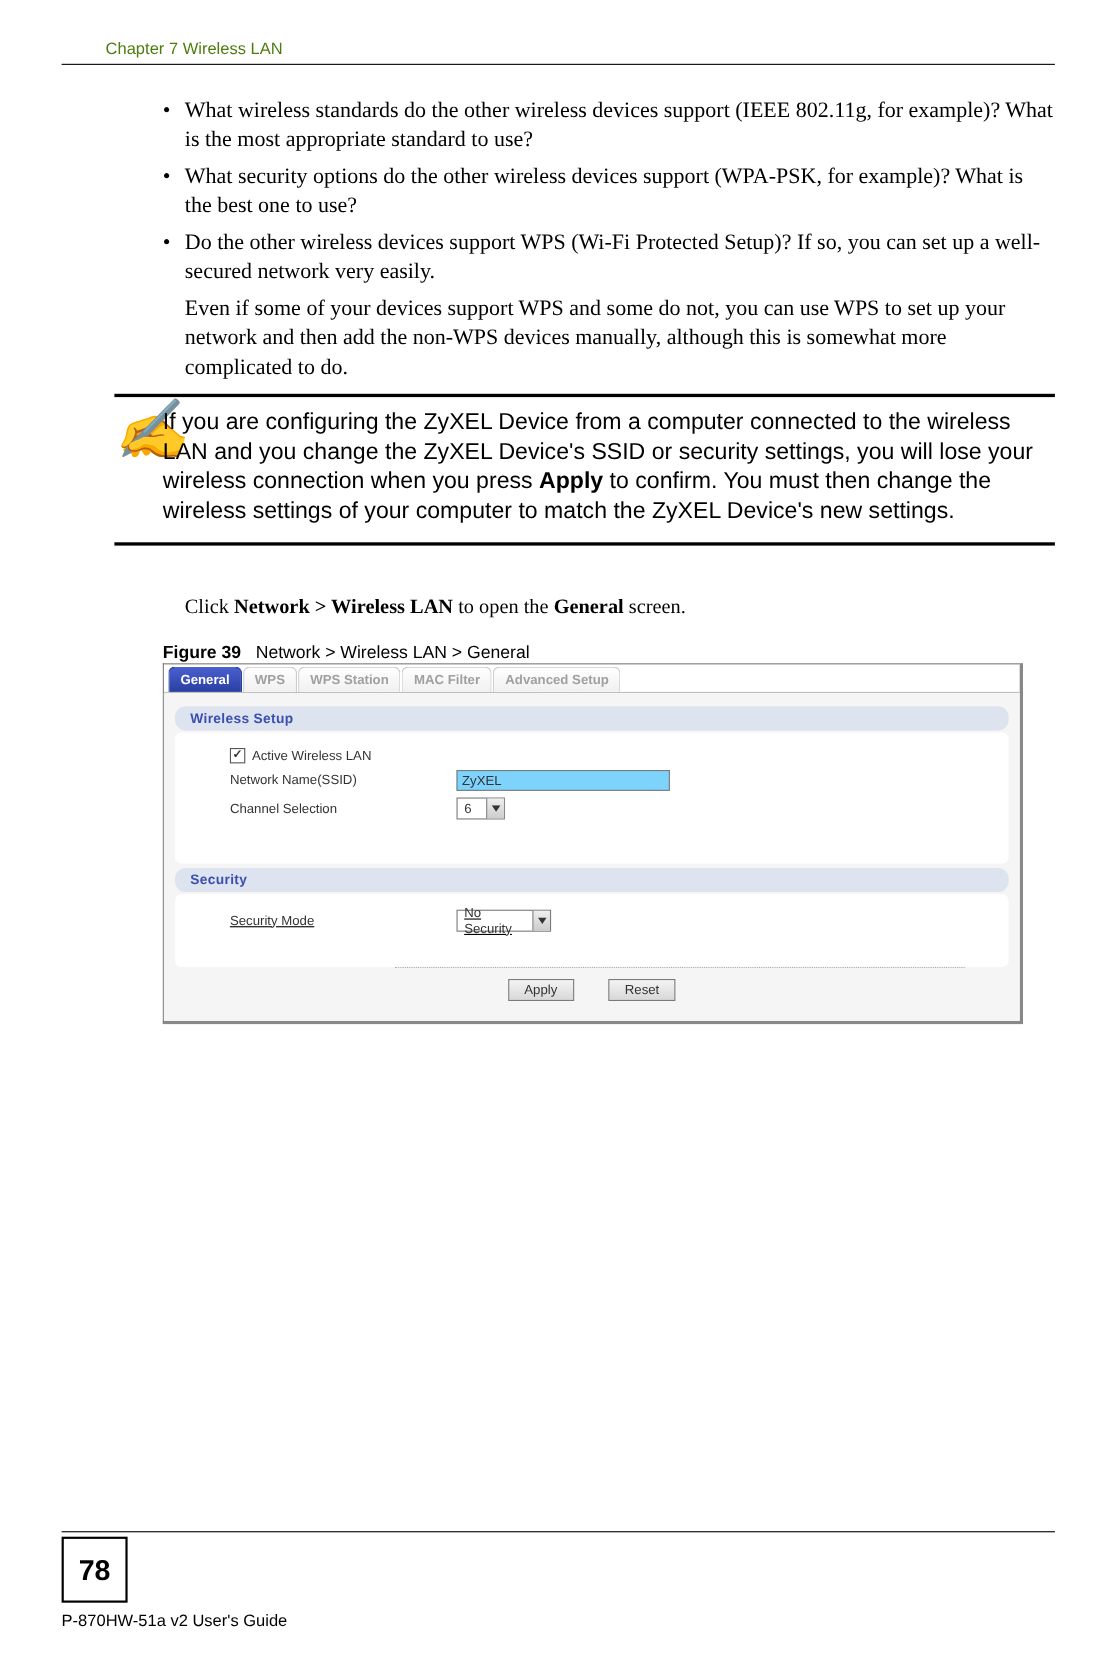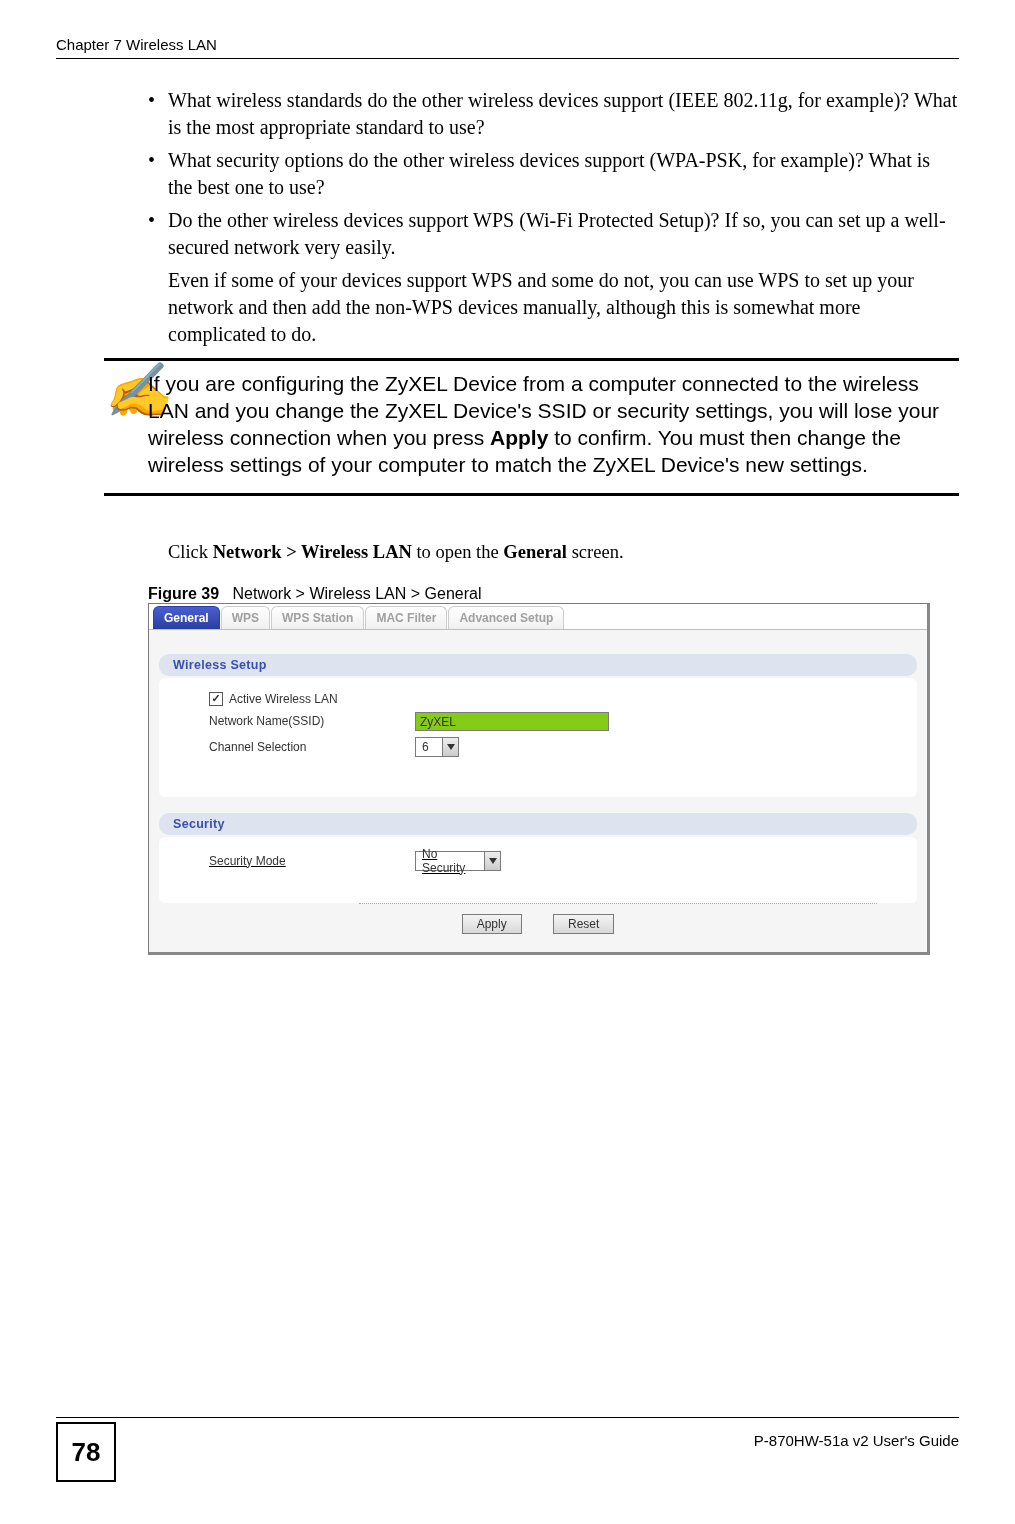--- a/index.html
+++ b/index.html
@@ -13,21 +13,22 @@
       padding: 36px 56px 0 56px;
     }
     .header {
       border-bottom: 1px solid #000;
       padding-bottom: 4px;
       margin-bottom: 28px;
     }
     .header-text {
       font-family: Arial, Helvetica, sans-serif;
       font-size: 15px;
-      color: #000000;
+      color: #4d7c0f;
+      margin-left: 40px;
     }
     .body-content {
       padding-left: 92px;
       padding-right: 0;
     }
     ul.bullets {
       list-style: none;
       font-size: 20px;
       line-height: 1.35;
     }
@@ -137,21 +138,21 @@
     }
     .section-bar {
       background: #dde3ef;
       border-radius: 10px;
       padding: 4px 14px;
       color: #3a4fb0;
       font-weight: bold;
       font-size: 12.5px;
       font-family: Arial, Helvetica, sans-serif;
       letter-spacing: 0.3px;
-      margin-top: 16px;
+      margin-top: 4px;
     }
     .section-body {
       background: #fff;
       border-radius: 6px;
       padding: 14px 20px 34px 50px;
       margin-top: 2px;
     }
     .section-body.short { padding-bottom: 26px; text-decoration: underline; }
     .row {
       display: flex;
@@ -167,21 +168,21 @@
       gap: 6px;
     }
     .row .ctrl { display: flex; align-items: center; }
     .checkbox {
       width: 14px; height: 14px; border: 1px solid #555; background: #fff;
       display: inline-flex; align-items: center; justify-content: center;
       font-size: 11px; line-height: 1;
     }
     .checkbox.checked::after { content: "✓"; font-weight: bold; }
     .text-input {
-      border: 1px solid #7a7a7a; background: #84cc16; height: 19px;
+      border: 1px solid #7a7a7a; background: #7dd3fc; height: 19px;
       padding: 2px 4px; width: 194px; font-size: 12px; color: #333;
     }
     .select-box {
       display: inline-flex; align-items: center; border: 1px solid #7a7a7a;
       background: #fff; height: 20px; font-size: 12px; color: #333;
     }
     .select-box .sel-val { padding: 0 6px; }
     .select-box .sel-btn {
       width: 16px; height: 100%; border-left: 1px solid #7a7a7a;
       background: linear-gradient(#eee,#ccc); display: flex;
@@ -208,20 +209,21 @@
 
     
     .footer {
       position: absolute;
       left: 56px; right: 56px; bottom: 42px;
       border-top: 1px solid #000;
       padding-top: 6px;
       display: flex;
       align-items: flex-start;
       justify-content: space-between;
+      flex-direction: column;
     }
     .page-num-box {
       border: 2.5px solid #000;
       width: 60px; height: 60px;
       display: flex; align-items: center; justify-content: center;
       font-family: Arial, Helvetica, sans-serif;
       font-weight: bold; font-size: 26px;
       margin-top: -2px;
       background: #fff;
     }

